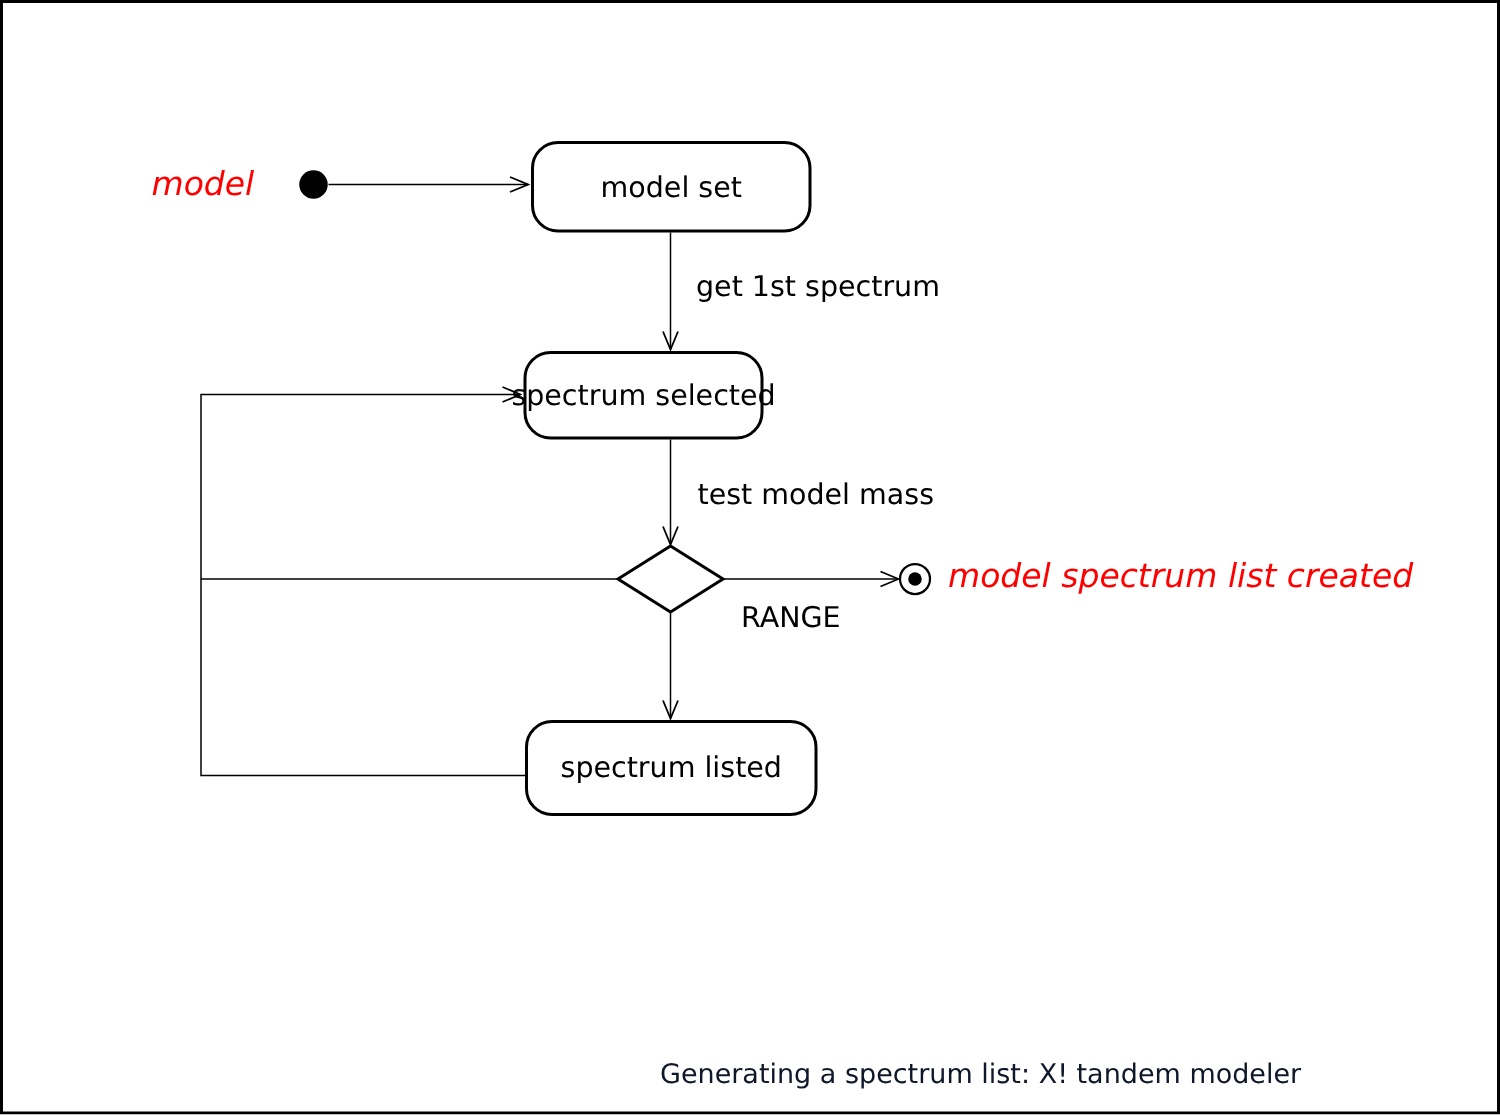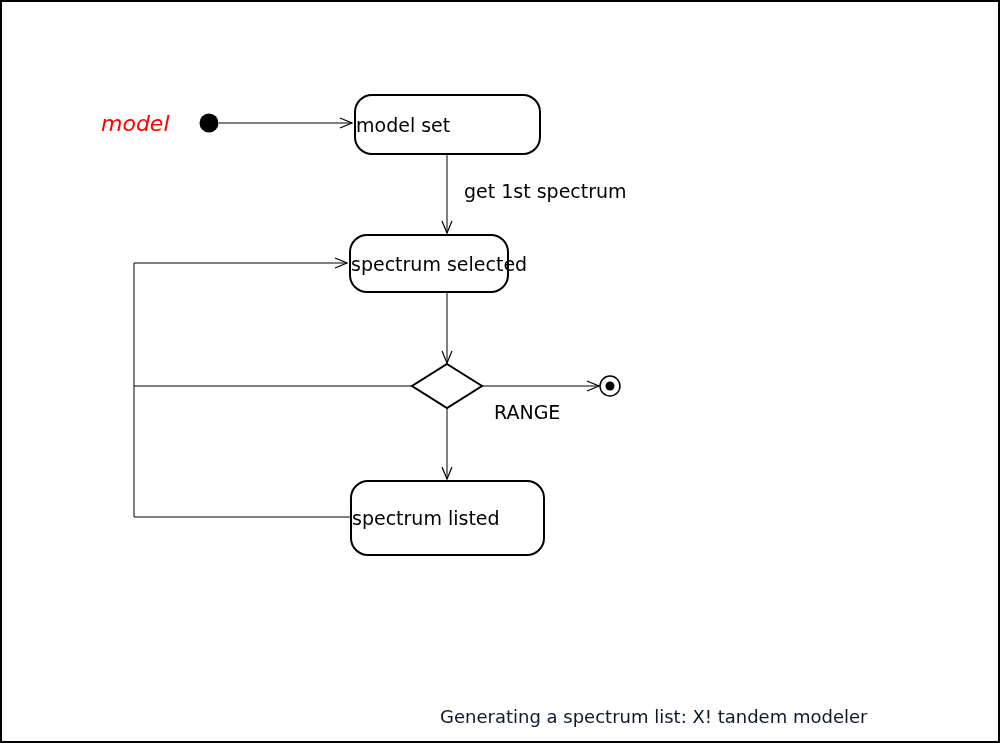--- a/index.html
+++ b/index.html
@@ -23,28 +23,28 @@
     width: 1000px; height: 743px;
   }
   .node {
     position: absolute;
     box-sizing: border-box;
     border: 2px solid #000000;
     border-radius: 18px;
     background: #ffffff;
     display: flex;
     align-items: center;
-    justify-content: flex-start;
+    justify-content: center;
     font-size: 19px;
     color: #000000;
     white-space: nowrap;
   }
   #node-model-set        { left: 352px; top:  92px; width: 187px; height: 61px; }
   #node-spectrum-selected{ left: 347px; top: 232px; width: 160px; height: 59px; }
-  #node-spectrum-listed  { left: 348px; top: 478px; width: 195px; height: 76px; }
+  #node-spectrum-listed  { left: 348px; top: 478px; width: 195px; height: 64px; }
 
   .edge-label {
     position: absolute;
     font-size: 19px;
     color: #000000;
     white-space: nowrap;
     line-height: 1.1;
   }
   #label-get-first   { left: 462px; top: 179px; }
   #label-get-next    { left: 143px; top: 228px; }
@@ -114,22 +114,24 @@
     <span>spectrum selected</span>
   </div>
 
   <div class="node" id="node-spectrum-listed">
     <span>spectrum listed</span>
   </div>
 
   <div class="edge-label" id="label-get-first">get 1st spectrum</div>
 
 
+  <div class="edge-label" id="label-test-mass">test model mass</div>
 
 
   <div class="edge-label" id="label-done">RANGE</div>
 
   <div class="annotation" id="annotation-start">model</div>
 
+  <div class="annotation" id="annotation-end">model spectrum list created</div>
 
   <div id="caption">Generating a spectrum list: X! tandem modeler</div>
 
 </div>
 
 </body></html>

